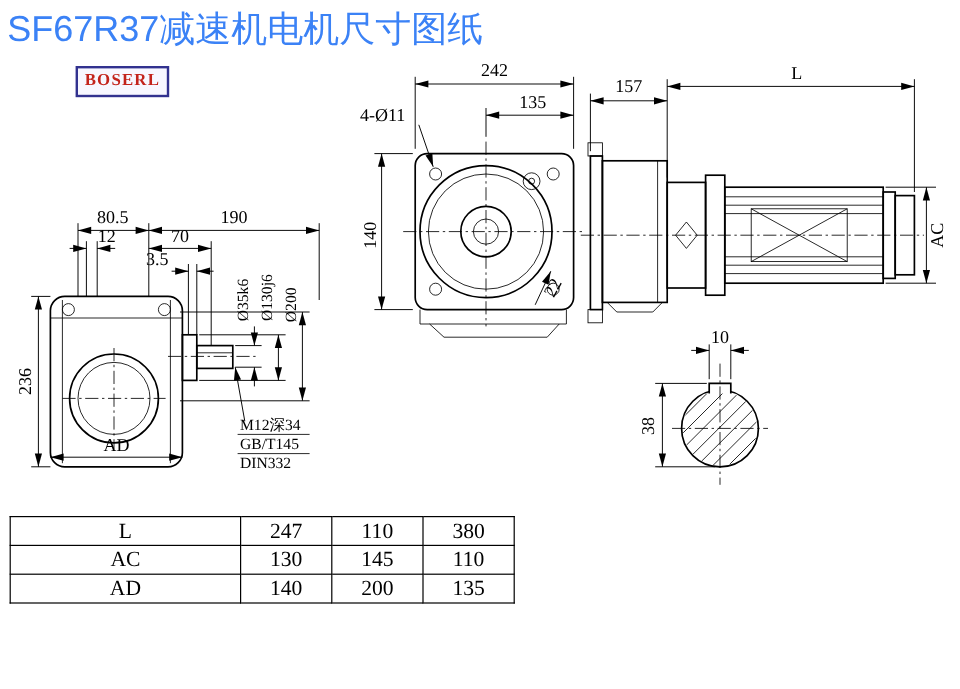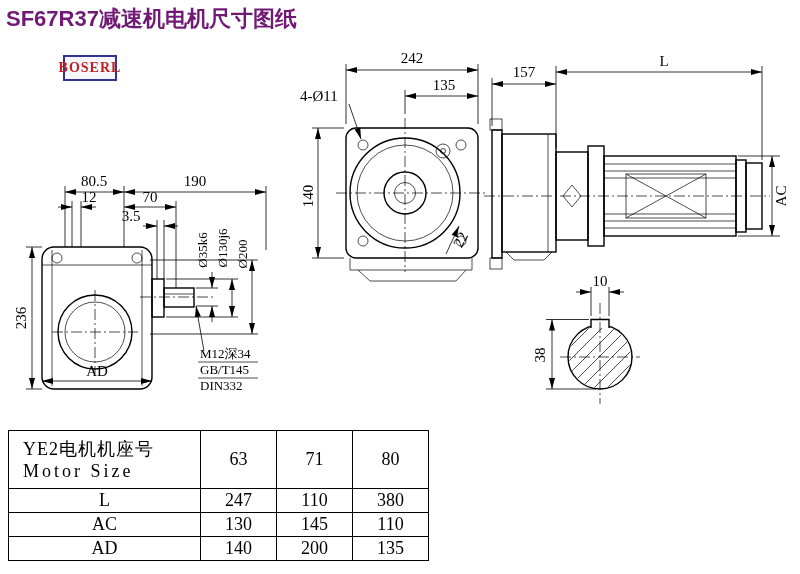--- a/index.html
+++ b/index.html
@@ -1,20 +1,20 @@
 <!DOCTYPE html>
 <html><head>
 <meta charset="utf-8">
 <style>
   *{margin:0;padding:0;box-sizing:border-box}
   html,body{width:800px;height:574px;background:#fff;font-family:"Liberation Sans",sans-serif}
   .page{position:relative;width:800px;height:574px;background:#fff;overflow:hidden}
-  .title{position:absolute;left:6px;top:4px;font-size:22px;font-weight:bold;color:#701a75;
+  .title{position:absolute;left:6px;top:4px;font-size:30px;font-weight:normal;color:#3b82f6;
          font-family:"Liberation Sans",sans-serif;white-space:nowrap}
-  .logo{position:absolute;left:63px;top:55px;width:54px;height:26px;border:2px solid #32328f;
+  .logo{position:absolute;left:63px;top:55px;width:78px;height:26px;border:2px solid #32328f;
         background:#f7f7ff;display:flex;align-items:center;justify-content:center}
   .logo span{color:#c3231b;font-family:"Liberation Serif",serif;font-weight:bold;font-size:14px;letter-spacing:1px}
   svg.draw{position:absolute;left:0;top:0}
   .ln{stroke:#000;stroke-width:1.4;fill:none}
   .lnf{stroke:#000;stroke-width:1.4;fill:#fff}
   .tn{stroke:#000;stroke-width:0.7;fill:none}
   .dim{stroke:#000;stroke-width:0.8;fill:none}
   .cl{stroke:#000;stroke-width:0.7;fill:none;stroke-dasharray:11 3 2 3}
   text.d{font-family:"Liberation Serif",serif;font-size:15px;fill:#000;stroke:none}
   text.ds{font-family:"Liberation Serif",serif;font-size:13px;fill:#000;stroke:none}
@@ -249,29 +249,20 @@
         <line x1="589" y1="319.5" x2="546" y2="319.5" class="dim"></line>
         <line x1="596" y1="389" x2="546" y2="389" class="dim"></line>
         <line x1="552" y1="319.5" x2="552" y2="389" class="dim" marker-start="url(#ah)" marker-end="url(#ah)"></line>
         <text transform="rotate(-90 545 355)" x="545" y="355" text-anchor="middle" class="d">38</text>
       </g>
     </g>
   </svg>
 
   <table class="spec">
     <tbody>
-      <tr class="hdr">
-        <td class="c1">
-          <div class="hl1">YE2电机机座号</div>
-          <div class="hl2">Motor Size</div>
-        </td>
-        <td class="cv">63</td>
-        <td class="cv">71</td>
-        <td class="cv">80</td>
-      </tr>
       <tr class="r">
         <td class="c1">L</td>
         <td class="cv">247</td>
         <td class="cv">110</td>
         <td class="cv">380</td>
       </tr>
       <tr class="r">
         <td class="c1">AC</td>
         <td class="cv">130</td>
         <td class="cv">145</td>

